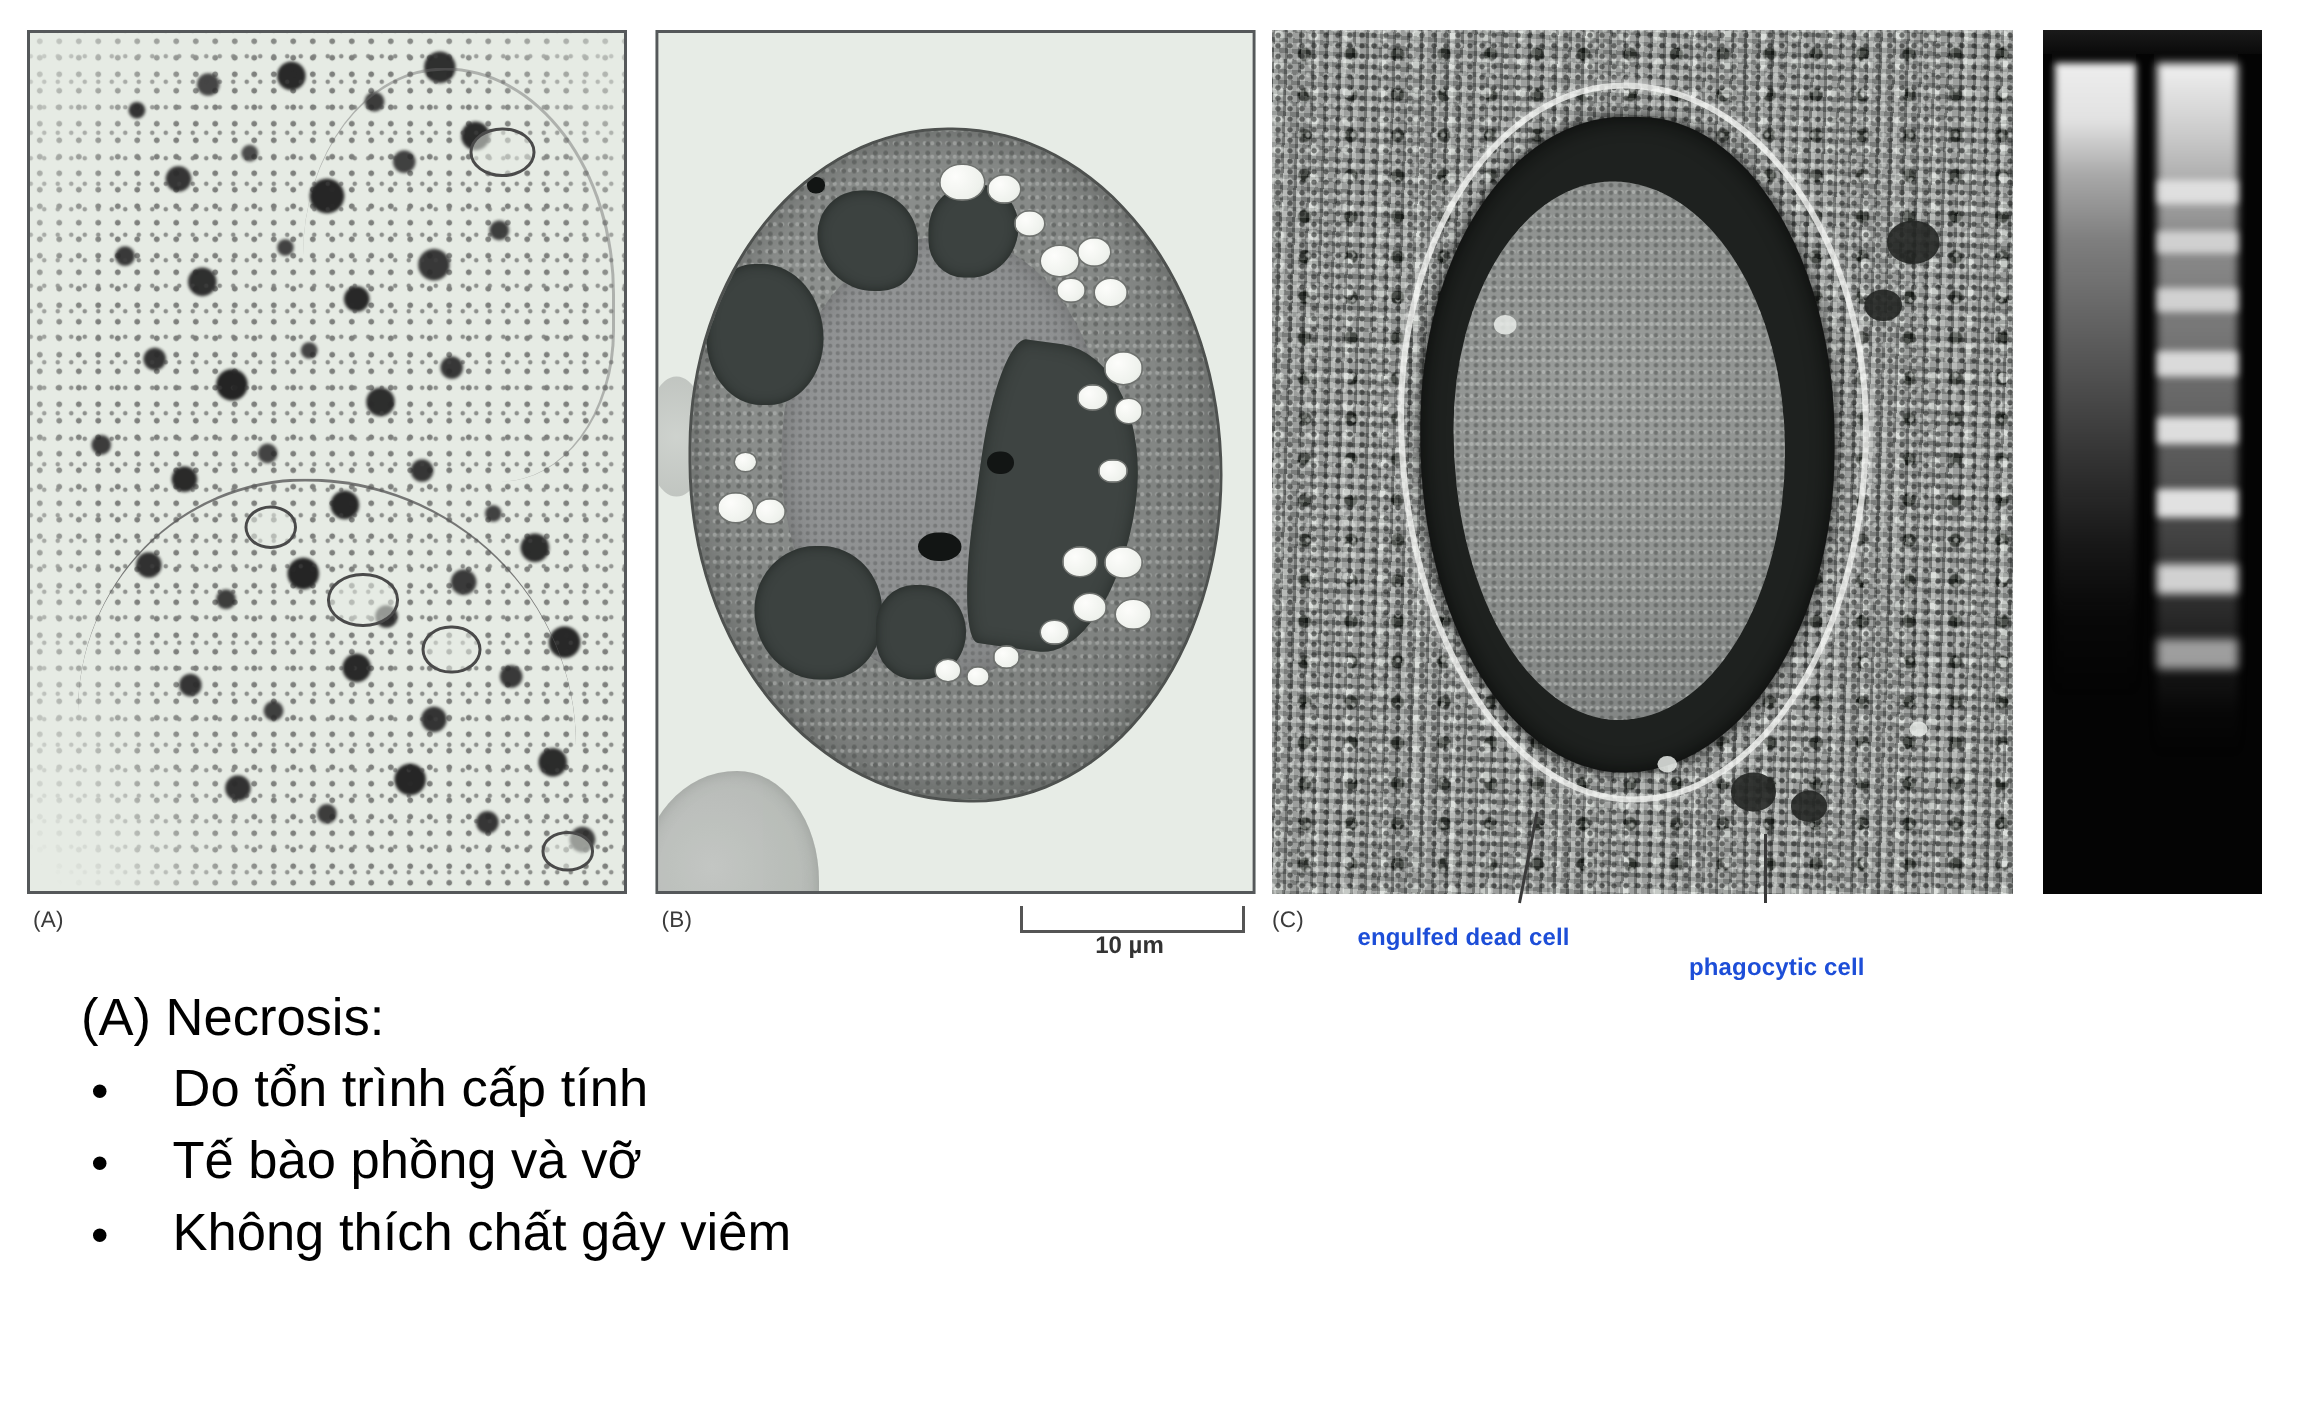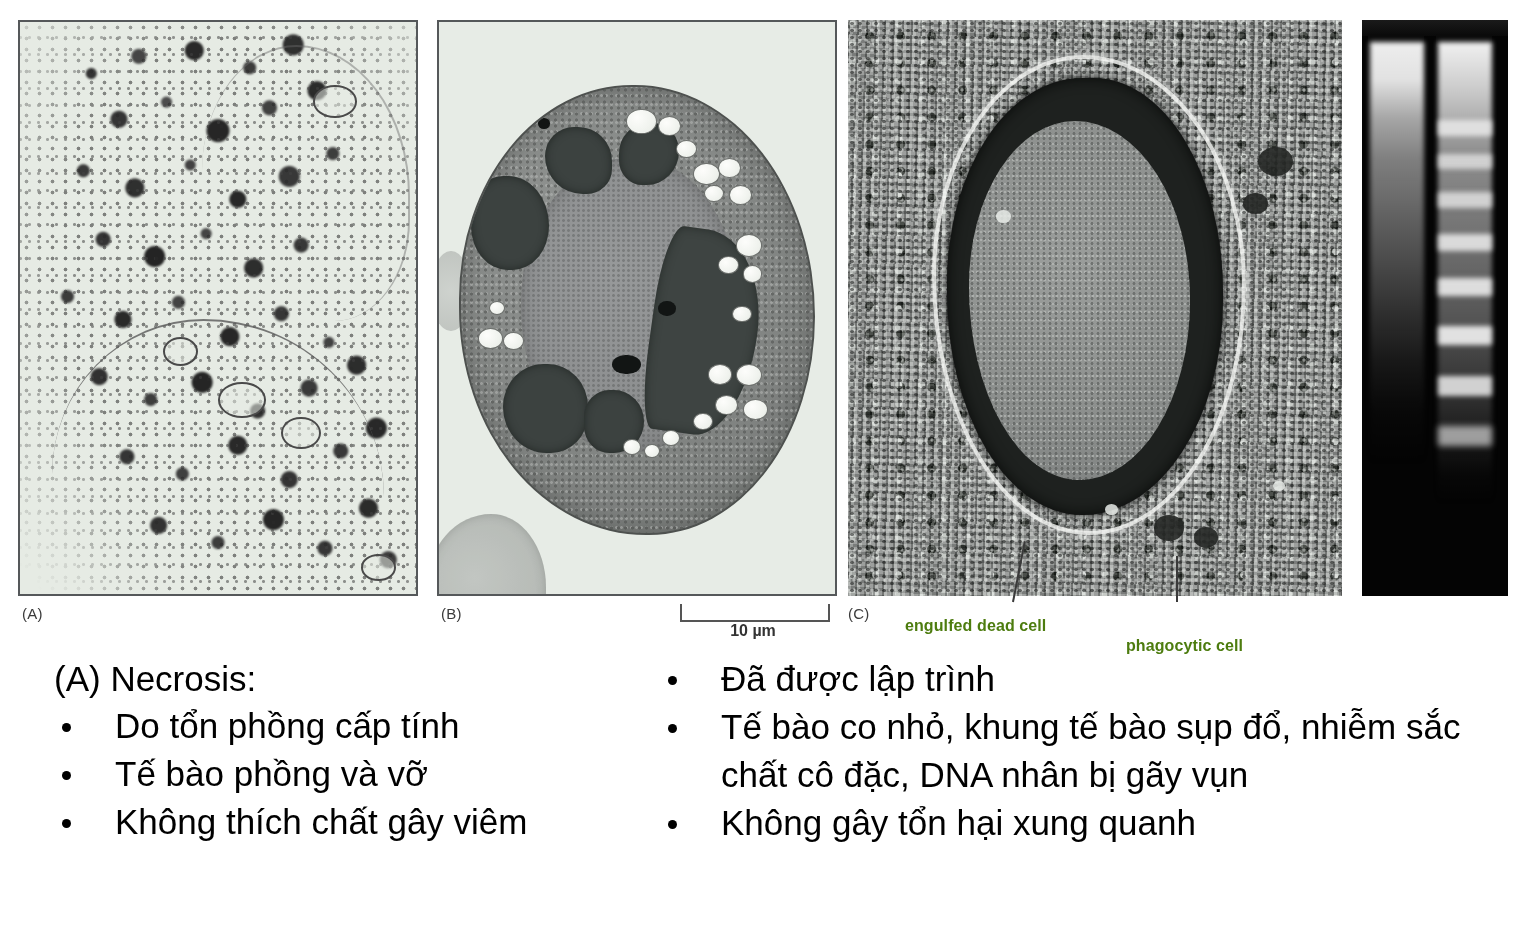--- a/index.html
+++ b/index.html
@@ -217,21 +217,21 @@
   .lane-glow{position:absolute;inset:0;}
   .band{position:absolute;left:0;width:100%;border-radius:2px;}
 
   
   .fig-caption{
     position:absolute;font-family:"Liberation Sans","DejaVu Sans",sans-serif;
     font-size:15px;color:#3b3b3b;letter-spacing:.2px;
   }
   .lead-label{
     position:absolute;font-family:"Liberation Sans","DejaVu Sans",sans-serif;
-    font-size:16px;color:#4d7c0f;font-weight:600;letter-spacing:.1px;
+    font-size:16px;color:#1d4ed8;font-weight:600;letter-spacing:.1px;
   }
   .leader{position:absolute;background:#3a3a3a;width:1.5px;}
 
   #scalebar{position:absolute;left:680px;top:604px;width:146px;height:16px;
             border:2px solid #555;border-top:none;}
   #scalebar-label{position:absolute;left:680px;top:622px;width:146px;text-align:center;
             font-size:16px;color:#333;font-weight:600;
             font-family:"Liberation Sans","DejaVu Sans",sans-serif;}
 
   
@@ -399,42 +399,28 @@
   <div class="lead-label" style="left:1126px;top:617px;margin-top:20px;">phagocytic cell</div>
 </div>
 
 <div id="text-area">
 
   <div class="col" id="col-left">
     <div class="col-head">(A) Necrosis:</div>
     <ul class="bullets">
       <li>
         <span class="dot"></span>
-        <span>Do tổn phồng cấp tính</span>
+        <span>Do tổn trình cấp tính</span>
       </li>
       <li>
         <span class="dot"></span>
         <span>Tế bào phồng và vỡ</span>
       </li>
       <li>
         <span class="dot"></span>
         <span>Không thích chất gây viêm</span>
       </li>
     </ul>
   </div>
 
   <div class="col" id="col-right">
-    <ul class="bullets">
-      <li>
-        <span class="dot"></span>
-        <span>Đã được lập trình</span>
-      </li>
-      <li>
-        <span class="dot"></span>
-        <span>Tế bào co nhỏ, khung tế bào sụp đổ, nhiễm sắc chất cô đặc, DNA nhân bị gãy vụn</span>
-      </li>
-      <li>
-        <span class="dot"></span>
-        <span>Không gây tổn hại xung quanh</span>
-      </li>
-    </ul>
   </div>
 </div>
 
 </body></html>

